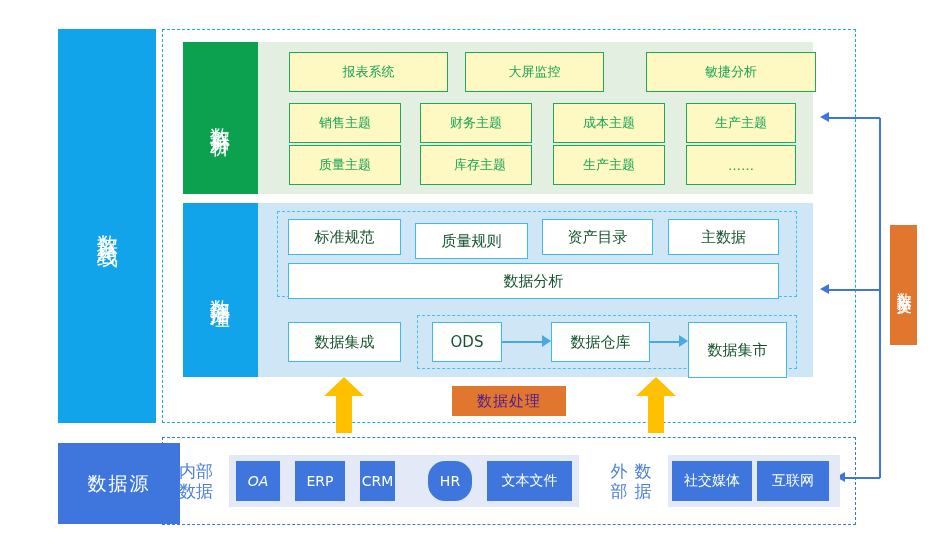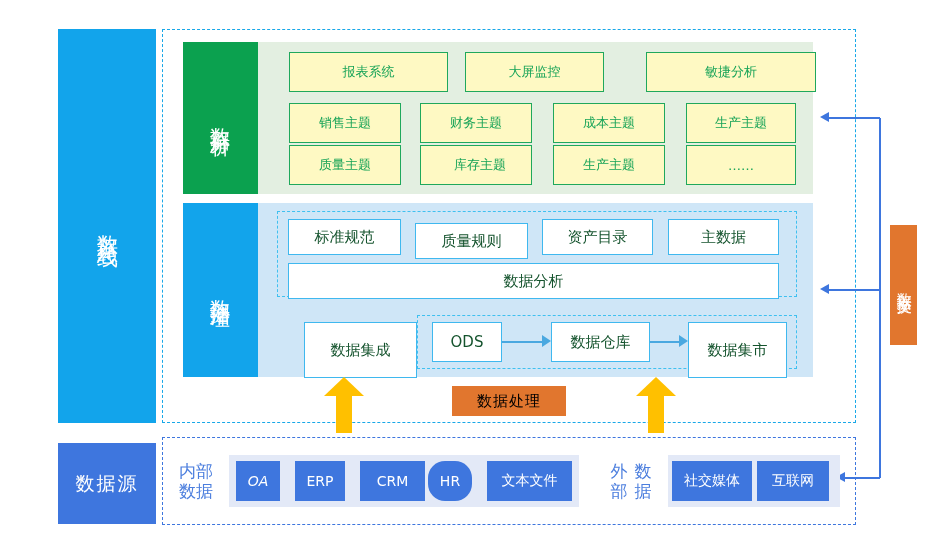--- a/index.html
+++ b/index.html
@@ -11,21 +11,21 @@
   .abs{position:absolute;box-sizing:border-box;}
   .ctr{display:flex;align-items:center;justify-content:center;text-align:center;}
 
   
   #data-bus{
     left:58px;top:29px;width:98px;height:394px;
     background:#12a4eb;color:#fff;font-size:21px;line-height:1.28;
     writing-mode:vertical-rl;letter-spacing:4px;font-weight:normal;
   }
   #data-source-label{
-    left:58px;top:443px;width:98px;height:81px;
+    left:58px;top:443px;width:122px;height:81px;
     background:#3e76de;color:#fff;font-size:19px;letter-spacing:2px;
   }
 
   
   #upper-dashed{
     left:162px;top:29px;width:694px;height:394px;
     border:1.6px dashed #18a8e8;
   }
   #lower-dashed{
     left:162px;top:437px;width:694px;height:88px;
@@ -79,21 +79,21 @@
   .yarrow .shaft{position:absolute;left:12px;top:17px;width:16px;height:39px;background:#ffc000;}
   .yarrow .head{
     position:absolute;left:0;top:0;width:0;height:0;
     border-left:20px solid transparent;border-right:20px solid transparent;
     border-bottom:19px solid #ffc000;
   }
 
   
   #data-process{
     left:452px;top:386px;width:114px;height:30px;background:#e1762e;
-    color:#000000;font-size:15px;letter-spacing:1px;
+    color:#4c1d95;font-size:15px;letter-spacing:1px;
   }
   #data-exchange{
     left:890px;top:225px;width:27px;height:120px;background:#e1762e;
     color:#fff;font-size:15px;line-height:1.15;
     writing-mode:vertical-rl;letter-spacing:2px;
   }
 
   
   #rbus-v{position:absolute;left:879px;top:118px;width:1.7px;height:360px;background:#3e76de;}
   .rbus-h{position:absolute;height:1.7px;background:#3e76de;}
@@ -144,21 +144,21 @@
 <div class="abs" id="gov-panel"></div>
 <div class="abs ctr" id="gov-label">数据治理</div>
 <div class="abs" id="gov-dashed"></div>
 
 <div class="abs ctr bbox" style="left:288px;top:219px;width:113px;">标准规范</div>
 <div class="abs ctr bbox" style="left:415px;top:223px;width:113px;">质量规则</div>
 <div class="abs ctr bbox" style="left:542px;top:219px;width:111px;">资产目录</div>
 <div class="abs ctr bbox" style="left:668px;top:219px;width:111px;">主数据</div>
 <div class="abs ctr bbox" style="left:288px;top:263px;width:491px;">数据分析</div>
 
-<div class="abs ctr bbox" style="left:288px;top:322px;width:113px;height:56px;margin-left:16px;">数据集成</div>
+<div class="abs ctr bbox" style="left:288px;top:322px;width:113px;height:40px;">数据集成</div>
 <div class="abs" id="dw-dashed"></div>
 <div class="abs ctr bbox" style="left:432px;top:322px;width:70px;height:40px;">ODS</div>
 <div class="abs ctr bbox" style="left:551px;top:322px;width:99px;height:40px;">数据仓库</div>
 <div class="abs ctr bbox" style="left:688px;top:322px;width:99px;height:56px;">数据集市</div>
 
 <div class="flowline" style="left:502px;width:40px;"></div>
 <div class="flowhead" style="left:542px;"></div>
 <div class="flowline" style="left:650px;width:29px;"></div>
 <div class="flowhead" style="left:679px;"></div>
 
@@ -189,18 +189,18 @@
   <span>内部</span>
   <span>数据</span>
 </div>
 <div class="src-group-label ctr" style="left:607px;">
   <span>外部</span>
   <span>数据</span>
 </div>
 
 <div class="srcbox ctr" style="left:236px;width:44px;font-style:italic;">OA</div>
 <div class="srcbox ctr" style="left:295px;width:50px;">ERP</div>
-<div class="srcbox ctr" style="left:360px;width:65px;">CRM</div>
+<div class="srcbox ctr" style="left:360px;width:35px;">CRM</div>
 <div class="srcbox ctr" style="left:428px;width:44px;border-radius:17px;">HR</div>
 <div class="srcbox ctr" style="left:487px;width:85px;">文本文件</div>
 
 <div class="srcbox ctr" style="left:672px;width:80px;">社交媒体</div>
 <div class="srcbox ctr" style="left:757px;width:72px;">互联网</div>
 
 </body></html>

